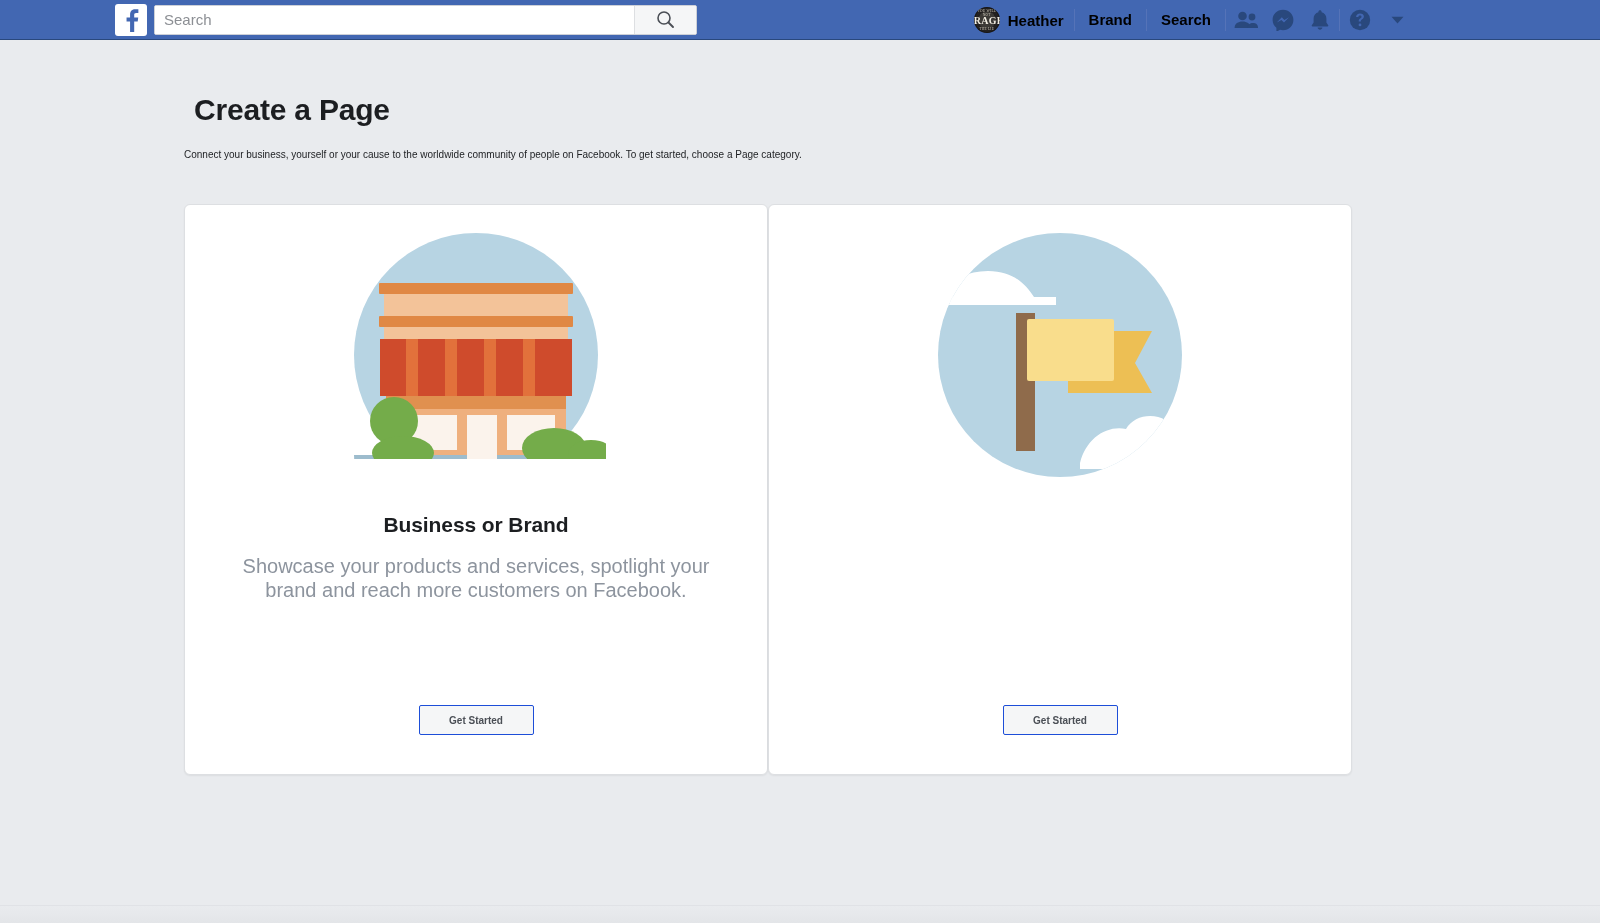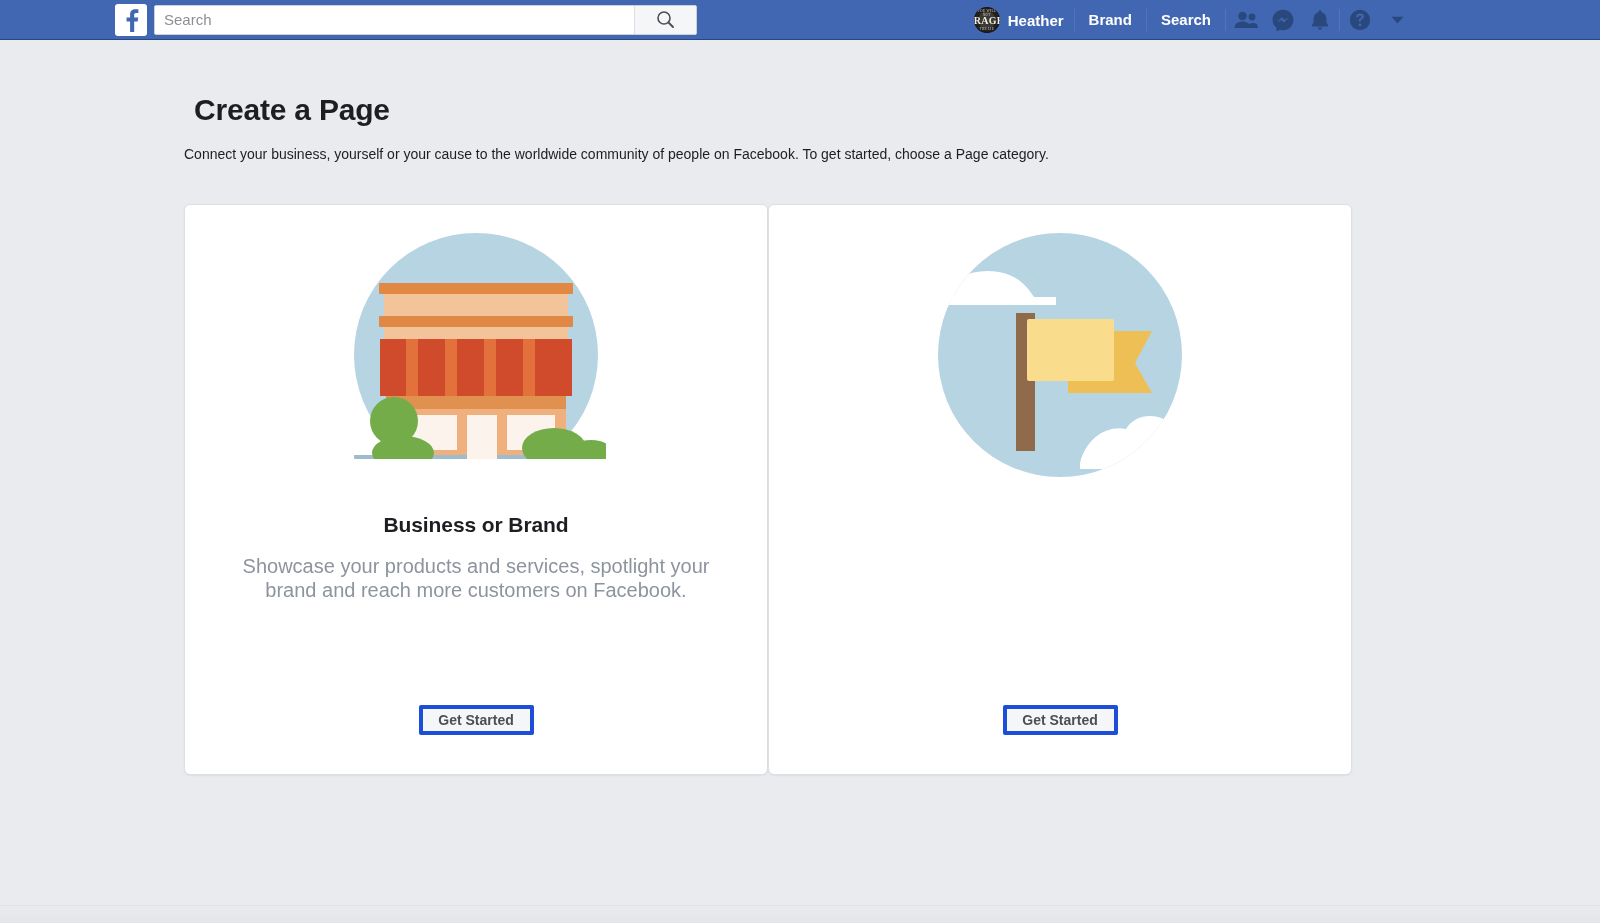--- a/index.html
+++ b/index.html
@@ -115,21 +115,21 @@
     left: 0; right: 0; top: 50%;
     transform: translateY(-50%);
     text-align: center;
     color: #f2eee3;
     font-family: "Liberation Serif", serif;
     font-weight: bold;
     font-size: 10px;
     letter-spacing: .3px;
   }
   .nav-name, .nav-link {
-    color: #ffffff;
+    color: #000000;
     font-size: 15px;
     font-weight: bold;
     white-space: nowrap;
     text-decoration: none;
     text-align: center;
   }
   .nav-link {
     padding: 0 13px;
     height: 30px;
     line-height: 30px;
@@ -166,21 +166,21 @@
   .page-title {
     font-size: 30px;
     font-weight: bold;
     color: #1c1e21;
     letter-spacing: -0.2px;
     margin: 10px;
     line-height: 36px;
   }
   .page-subtitle {
     margin: 16px 0 0 0;
-    font-size: 14px;
+    font-size: 10px;
     line-height: 21px;
     color: #1c1e21;
   }
 
   .cards {
     display: flex;
     margin: 39px 0 0 184px;
   }
   .card {
     width: 584px;
@@ -216,25 +216,25 @@
     line-height: 24px;
     color: #8d949e;
   }
   .card-spacer { flex: 1 1 auto; }
   .get-started {
     margin-bottom: 39px;
     padding: 0 14px;
     height: 30px;
     min-width: 115px;
     background: #f5f6f7;
-    border: 4px solid #1d4ed8;
+    border: 1px solid #1d4ed8;
     border-radius: 2px;
     color: #4b4f56;
     font-family: "Liberation Sans", sans-serif;
-    font-size: 14px;
+    font-size: 10px;
     font-weight: bold;
     cursor: pointer;
   }
 
   
   .bottom-bar {
     position: absolute;
     left: 0; right: 0; bottom: 0;
     height: 18px;
     background: linear-gradient(to bottom, #e9ebee 0%, #e6e8eb 55%, #e3e5e8 100%);

